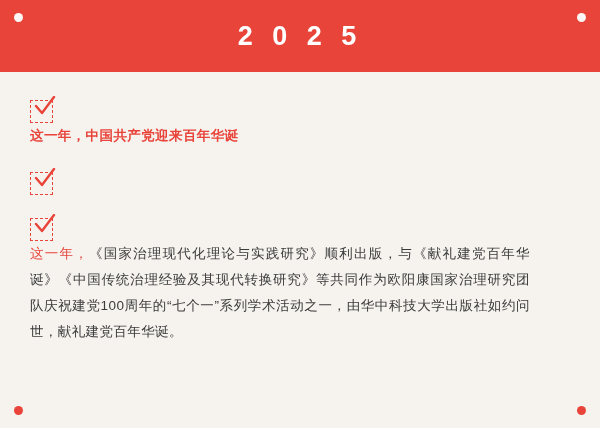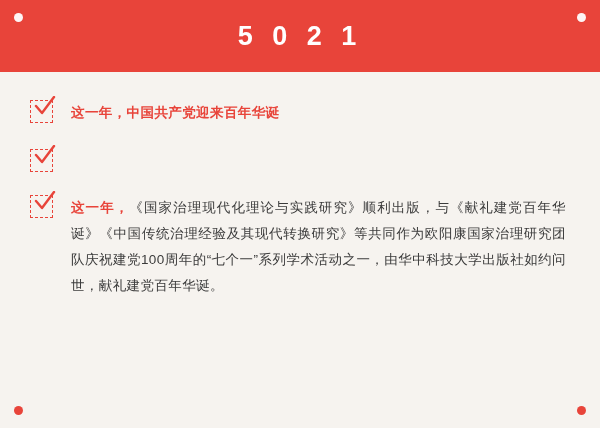--- a/index.html
+++ b/index.html
@@ -57,20 +57,21 @@
     position: relative;
     padding: 28px 34px 0 30px;
     box-sizing: border-box;
     background: #f6f3ef;
     height: 356px;
   }
   .item {
     display: flex;
     align-items: flex-start;
     margin-bottom: 23px;
+    flex-direction: column;
   }
   .item.last { margin-bottom: 0; }
   .check-box {
     flex: 0 0 auto;
     width: 23px;
     height: 23px;
     border: 1.5px dashed #e8443a;
     position: relative;
     margin-top: 0px;
     margin-right: 18px;
@@ -90,36 +91,36 @@
     font-weight: bold;
     font-family: "Liberation Sans", sans-serif;
     letter-spacing: 0.4px;
   }
   .item-text.mixed {
     color: #3b3b3b;
     font-weight: normal;
   }
   .item-text .red {
     color: #e8443a;
-    font-weight: bold;
+    font-weight: normal;
   }
   .para {
     text-align: justify;
     max-width: 500px;
   }
 </style>
 </head>
 <body>
 
 <div class="poster">
 
   <div class="banner">
     <span class="dot tl"></span>
     <span class="dot tr"></span>
-    <div class="banner-title">5 0 2 1</div>
+    <div class="banner-title">2 0 2 5</div>
   </div>
 
   <div class="content">
     <span class="dot bl"></span>
     <span class="dot br"></span>
 
     <div class="item">
       <div class="check-box">
         <svg class="check-mark" viewBox="0 0 22 22">
           <path d="M2 10 L8 17 L20 1" fill="none" stroke="#e8443a" stroke-width="2.4" stroke-linecap="round" stroke-linejoin="round"></path>

